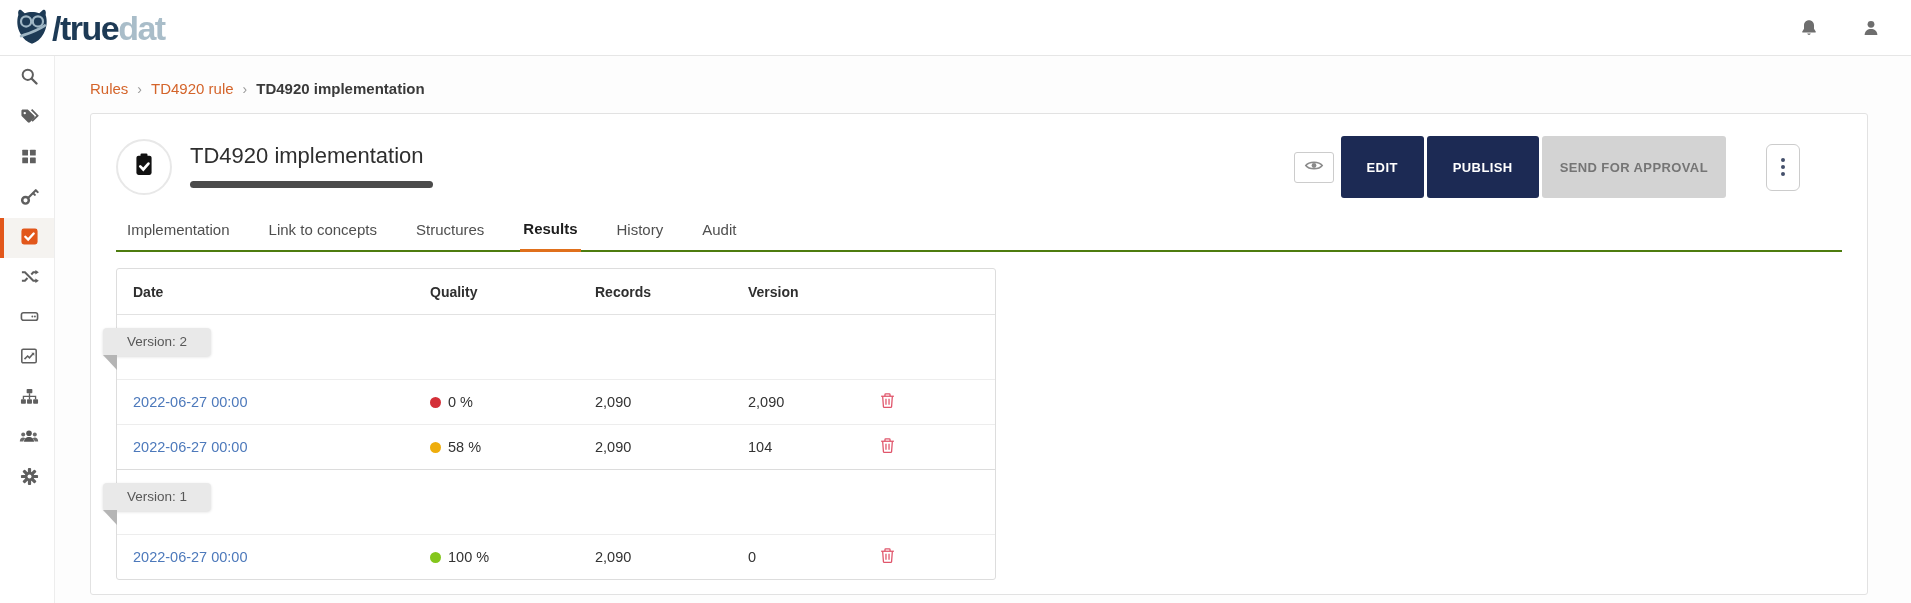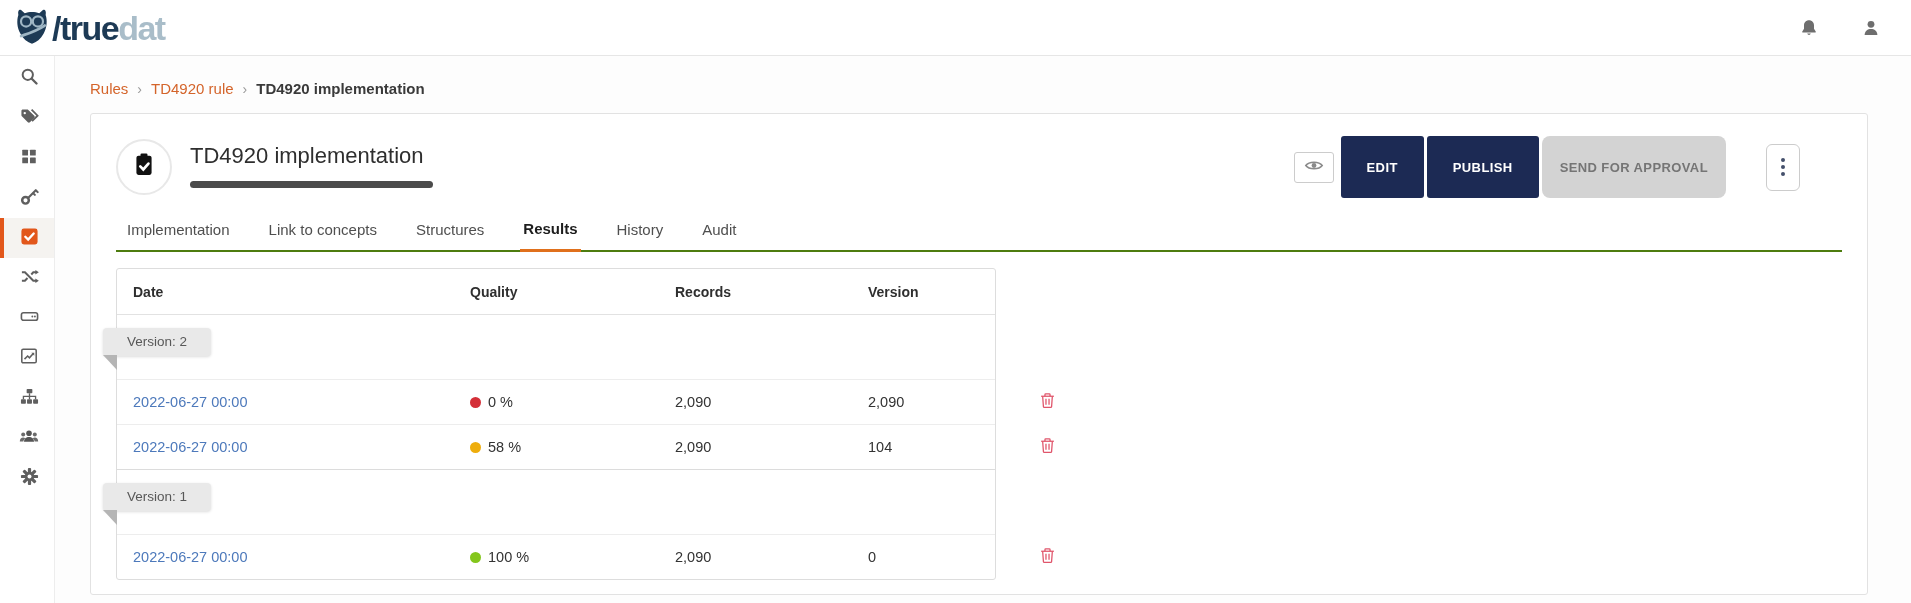--- a/index.html
+++ b/index.html
@@ -37,34 +37,34 @@
   .avatar { width:56px; height:56px; border-radius:50%; border:2px solid #e8e8e8;
     display:flex; align-items:center; justify-content:center; background:#fff; }
   .page-title { font-size:22px; color:#2e2e2e; margin-top:4px; }
   .progress { width:243px; height:7px; border-radius:4px; background:#4b4b4b; margin-top:12px; }
   .head-actions { display:flex; align-items:center; }
   .eye-btn { width:40px; height:31px; background:#fff; border:1px solid #ccc; border-radius:3px;
     display:flex; align-items:center; justify-content:center; cursor:pointer; margin-right:4px; }
   .btn { height:62px; border:none; border-radius:3px; font-family:inherit; font-size:13px;
     font-weight:bold; letter-spacing:.4px; cursor:pointer; margin-left:3px; padding:0 26px; }
   .btn.navy { background:#1c2a54; color:#fff; }
-  .btn.disabled { background:#d3d3d3; color:#757575; cursor:default; padding:0 18px;border-radius:8px; }
+  .btn.disabled { background:#d3d3d3; color:#757575; cursor:default; padding:0 18px; }
   .kebab-btn { width:34px; height:47px; margin-left:40px; margin-right:42px; background:#fff;
     border:1px solid #ccc; border-radius:6px; display:flex; flex-direction:column; gap:3px;
     align-items:center; justify-content:center; cursor:pointer; }
   .kebab-btn i { width:4px; height:4px; border-radius:50%; background:#44506b; }
 
   
   .tabs { display:flex; gap:33px; margin-top:22px; border-bottom:2px solid #4d7c0f; padding-left:8px;align-items:center; }
   .tab { font-size:15px; color:#4f4f4f; padding:0 3px 12px; cursor:pointer; }
   .tab.active { color:#1d1d1d; font-weight:bold; border-bottom:3px solid #e0701c; margin-bottom:-2px; }
 
   
   .results-box { width:880px; margin-top:16px; border:1px solid #dddddd; border-radius:3px; background:#fff; }
-  .tr { display:grid; grid-template-columns:297px 165px 153px 131px 1fr; align-items:center;gap:40px; }
+  .tr { display:grid; grid-template-columns:297px 165px 153px 131px 1fr; align-items:center; }
   .tr > div { padding-left:16px; }
   .thead { height:46px; border-bottom:1px solid #e2e2e2; font-size:14px; font-weight:bold; color:#2f2f2f; }
   .group + .group { border-top:1px solid #dcdcdc; }
   .version-row { padding:13px 16px 23px; }
   .version-badge { position:relative; display:inline-block; margin-left:-30px; background:#e9e9e9;
     border-radius:4px; padding:6px 24px 7px; font-size:13.5px; color:#585858;
     box-shadow:0 1px 3px rgba(0,0,0,.14); }
   .version-badge::after { content:""; position:absolute; left:0; top:100%; margin-top:-1px;
     width:0; height:0; border-top:15px solid #b5b5b5; border-left:14px solid transparent; }
   .data-row { height:45px; border-top:1px solid #ededed; font-size:14.5px; }

